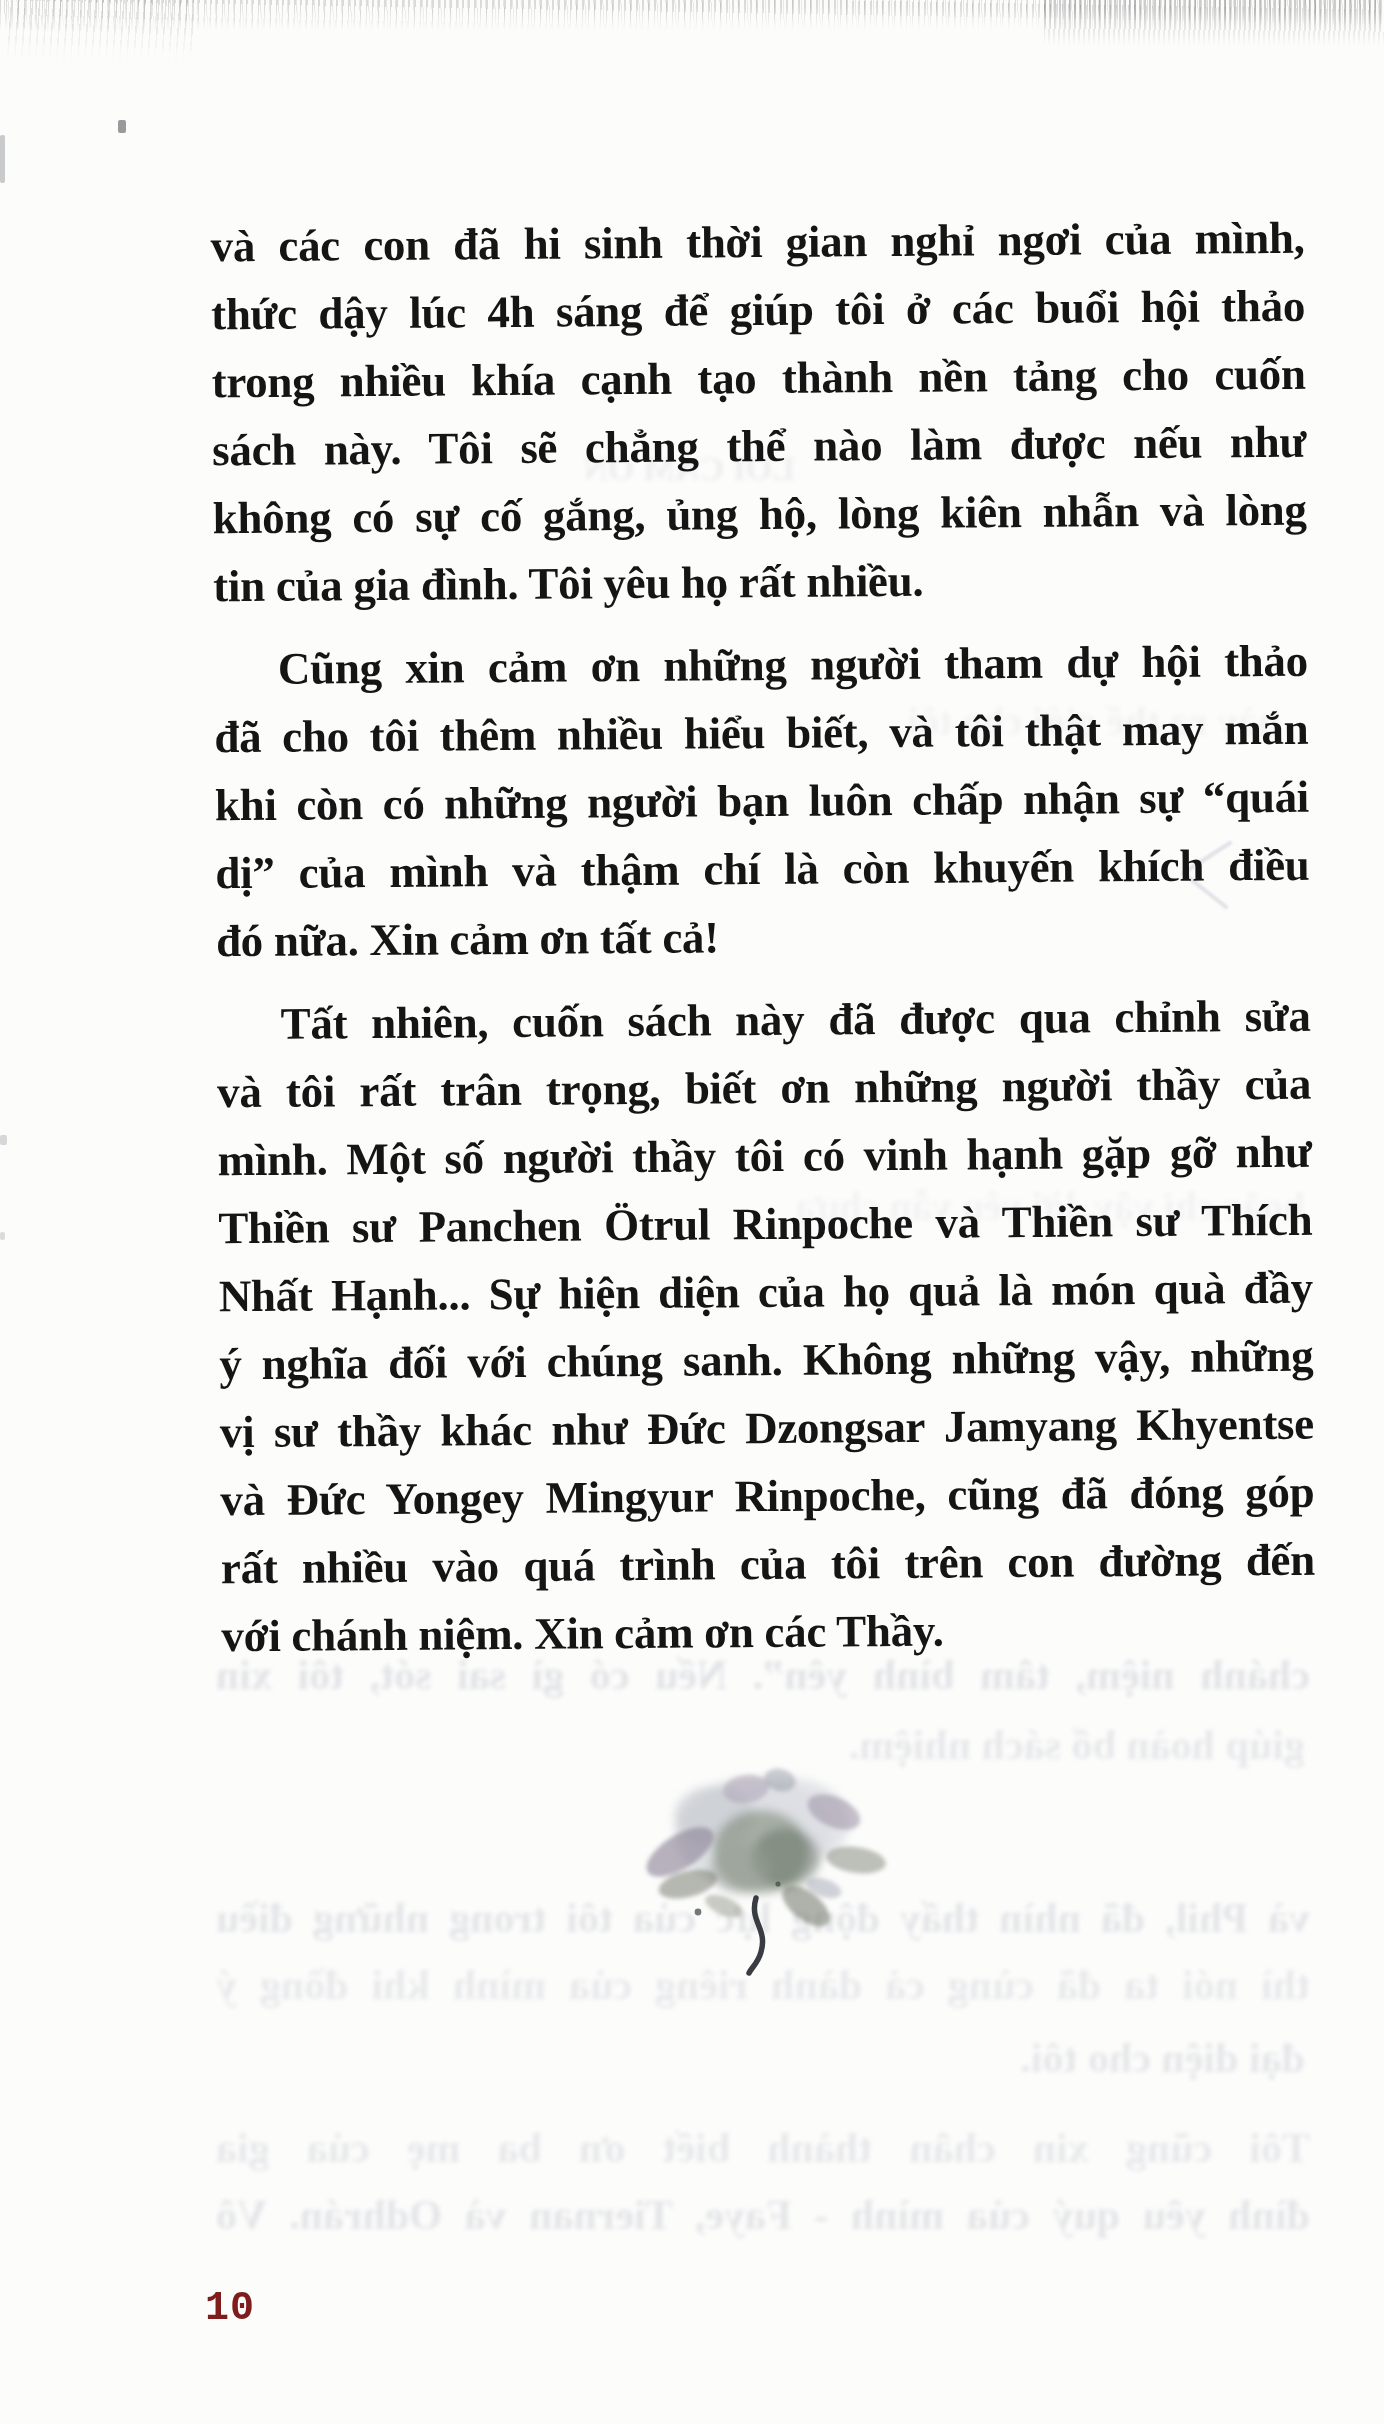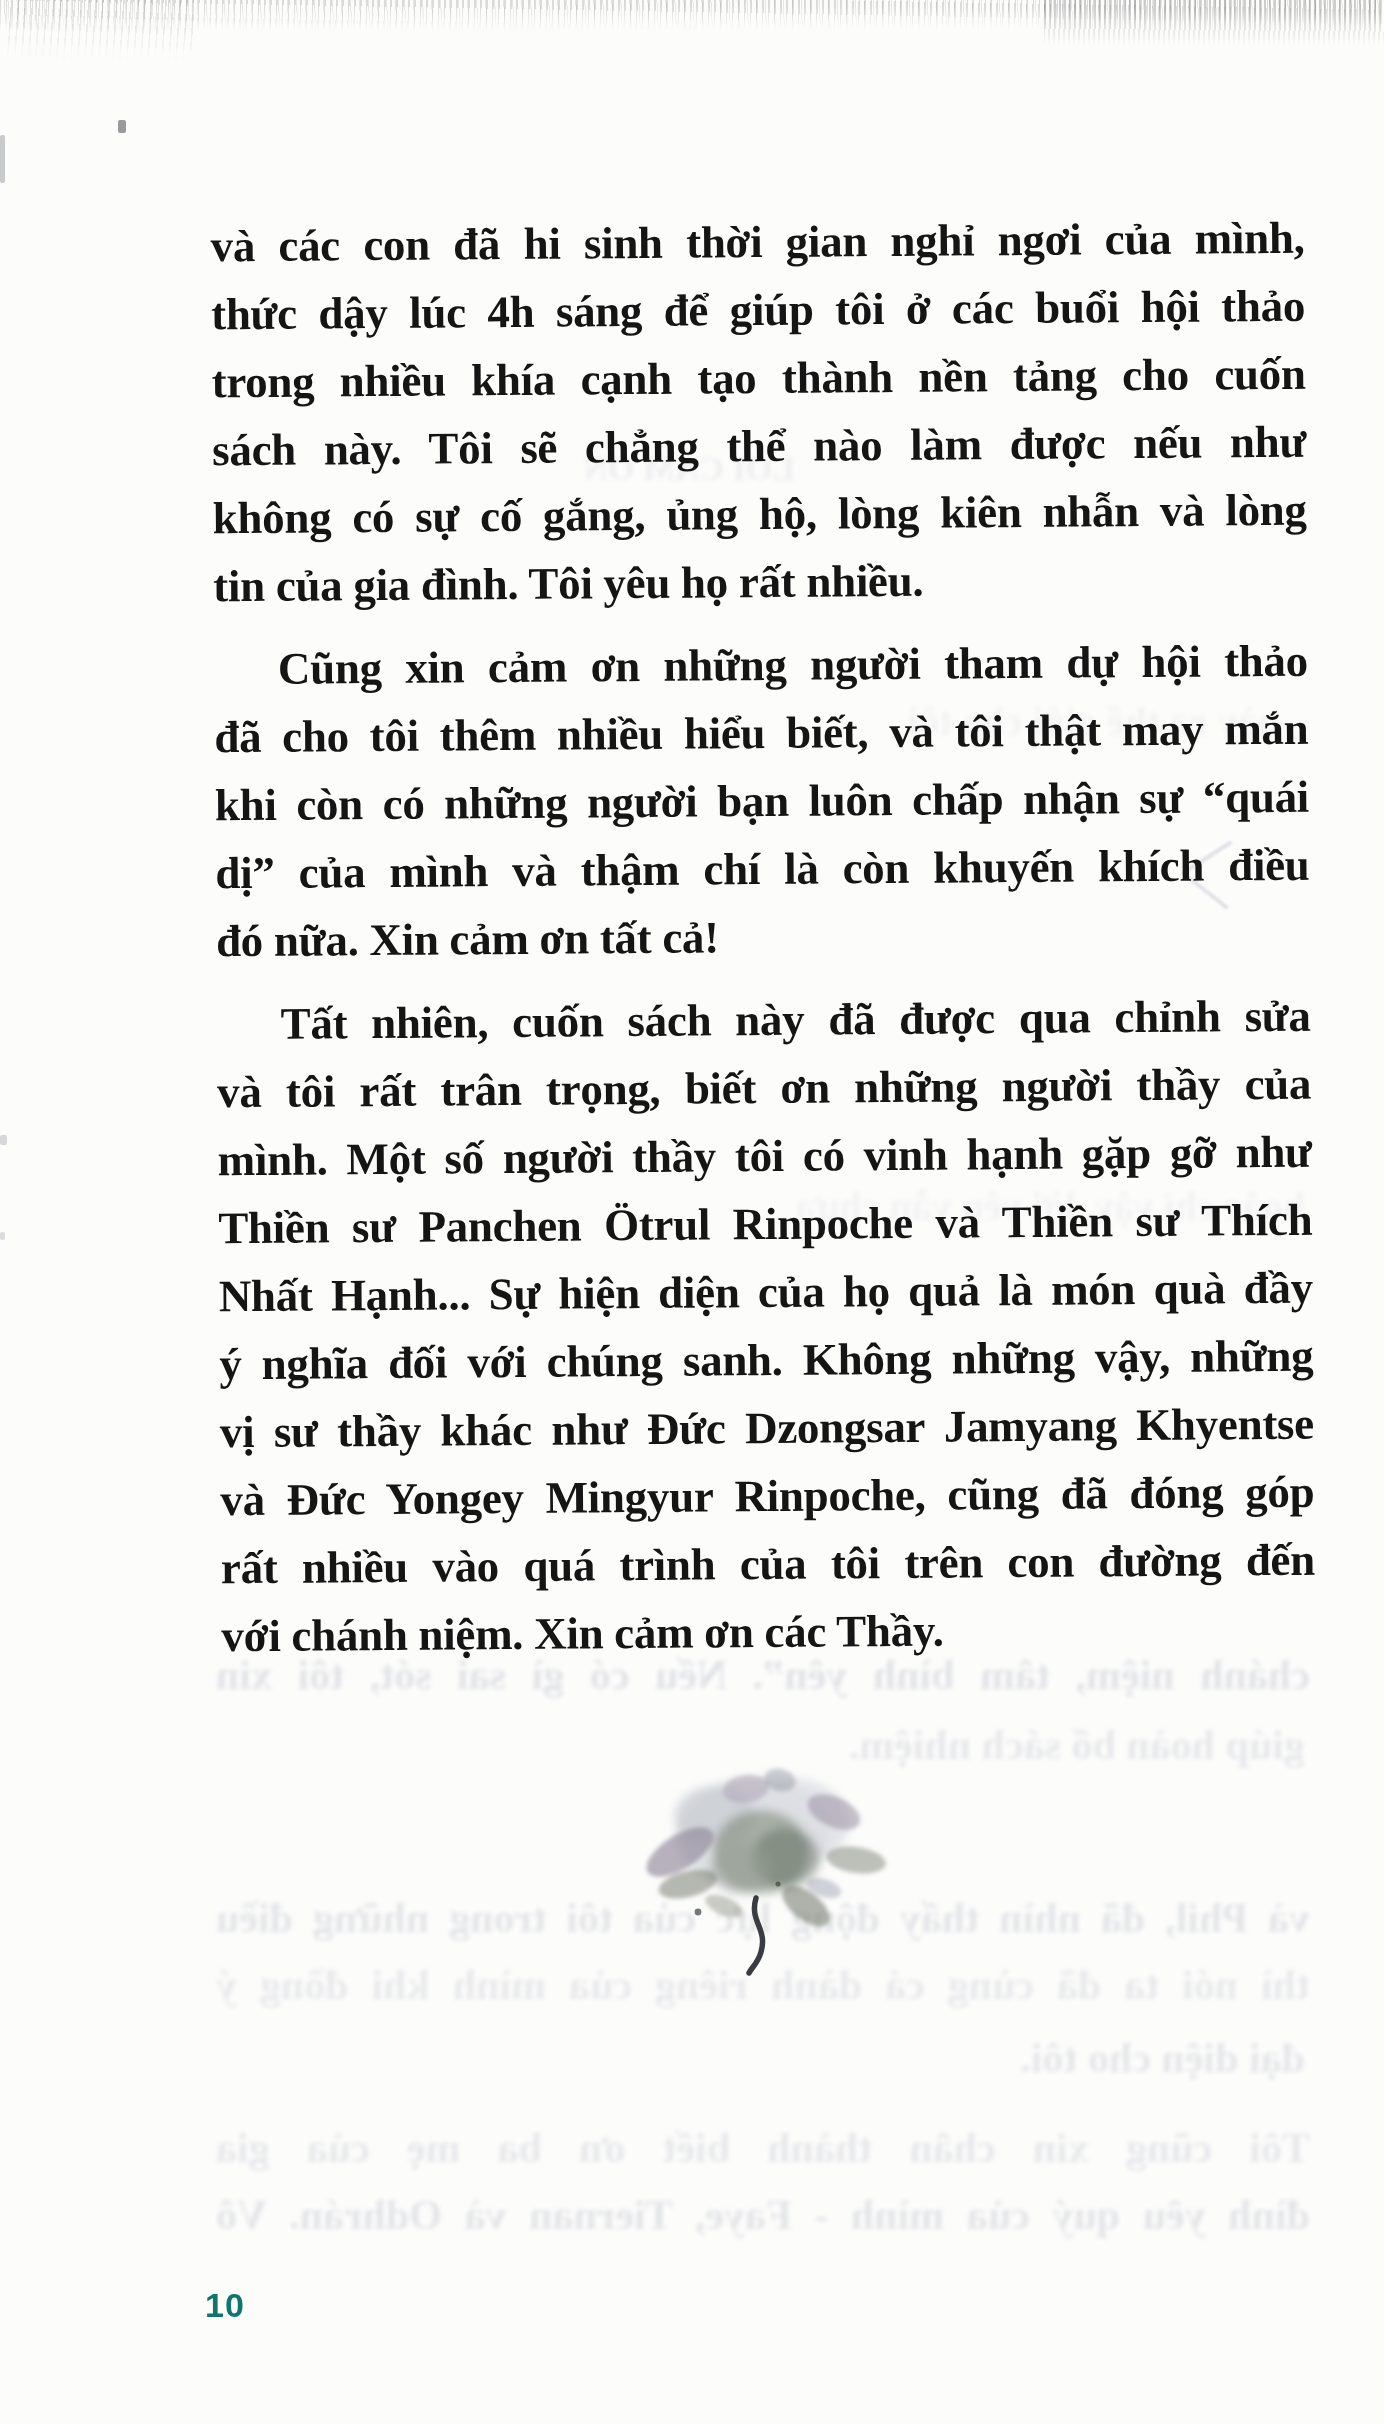--- a/index.html
+++ b/index.html
@@ -60,22 +60,22 @@
     font-weight:700;
     line-height:1.1;
     text-align:justify;text-align-last:justify;
     pointer-events:none;
     white-space:nowrap;overflow:hidden;
   }
   .ghost.short{text-align-last:left;}
 
   .pagenum{
     position:absolute;left:205px;top:2286px;
-    font-family:Liberation Sans, sans-serif;
-    font-size:34px;font-weight:700;color:#0f766e;letter-spacing:1px;
+    font-family:Liberation Mono, monospace;
+    font-size:40px;font-weight:700;color:#7f1d1d;letter-spacing:1px;
   }
   .lotus{position:absolute;left:628px;top:1756px;}
   .crease{position:absolute;left:1150px;top:820px;}
 </style>
 </head>
 <body>
 
 <div class="page">
 
   <div class="noise"></div>

